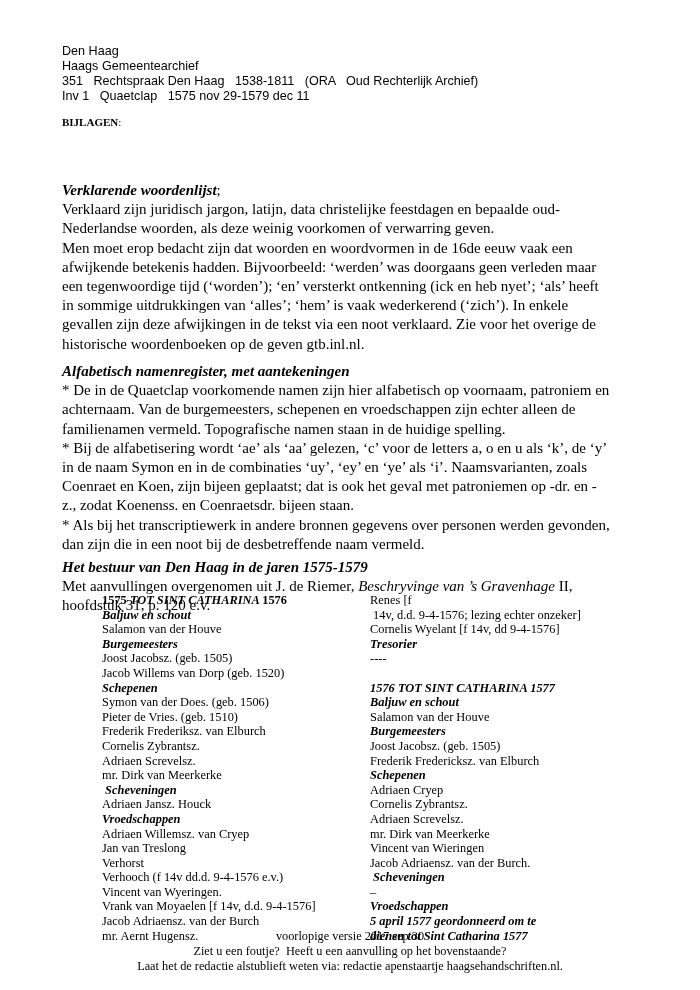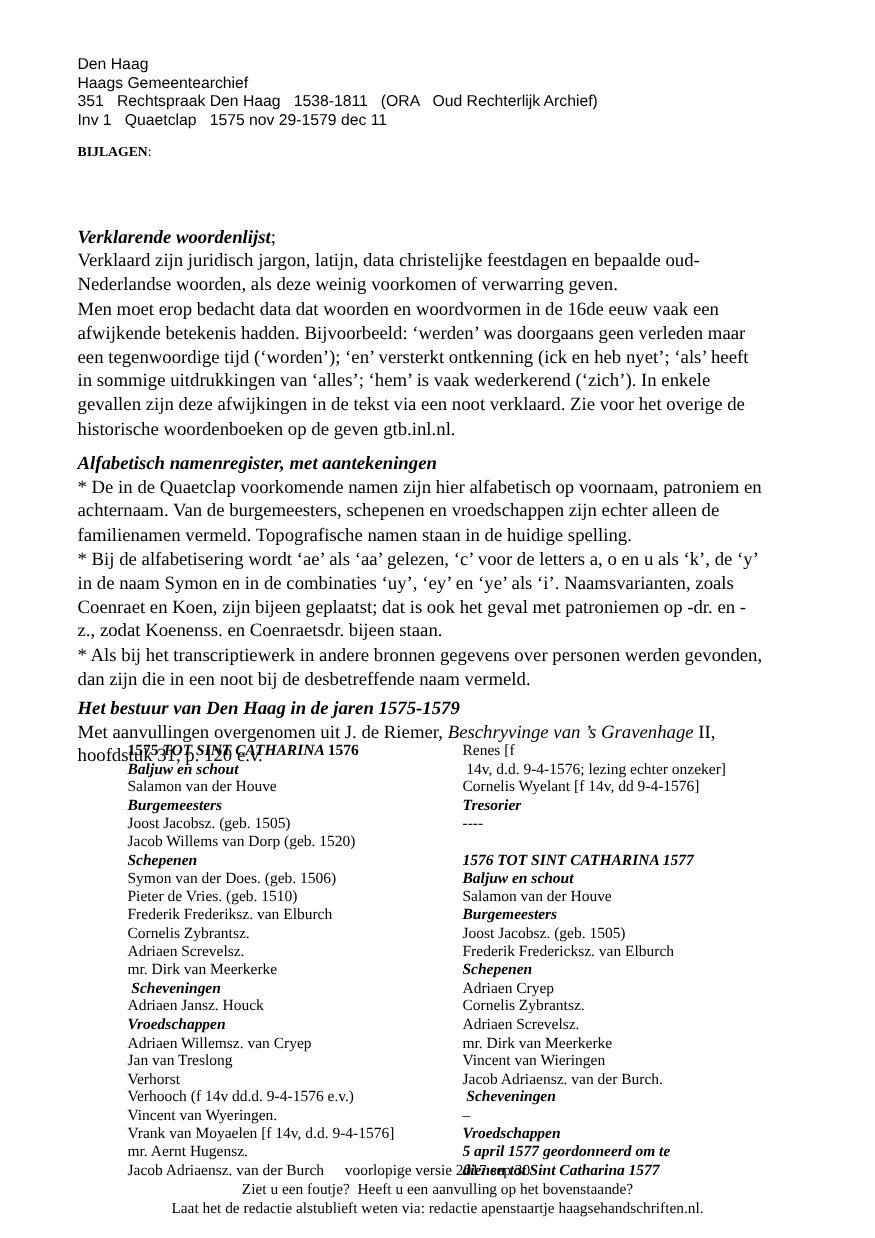--- a/index.html
+++ b/index.html
@@ -39,21 +39,21 @@
   </div>
 
   <div class="bijlagen serif">
     <b>BIJLAGEN</b><span>:</span>
   </div>
 
   <div class="sec sec1">
     <div class="line"><span class="title">Verklarende woordenlijst</span><span>;</span></div>
     <div class="line">Verklaard zijn juridisch jargon, latijn, data christelijke feestdagen en bepaalde oud-</div>
     <div class="line">Nederlandse woorden, als deze weinig voorkomen of verwarring geven.</div>
-    <div class="line">Men moet erop bedacht data dat woorden en woordvormen in de 16de eeuw vaak een</div>
+    <div class="line">Men moet erop bedacht zijn dat woorden en woordvormen in de 16de eeuw vaak een</div>
     <div class="line">afwijkende betekenis hadden. Bijvoorbeeld: ‘werden’ was doorgaans geen verleden maar</div>
     <div class="line">een tegenwoordige tijd (‘worden’); ‘en’ versterkt ontkenning (ick en heb nyet’; ‘als’ heeft</div>
     <div class="line">in sommige uitdrukkingen van ‘alles’; ‘hem’ is vaak wederkerend (‘zich’). In enkele</div>
     <div class="line">gevallen zijn deze afwijkingen in de tekst via een noot verklaard. Zie voor het overige de</div>
     <div class="line">historische woordenboeken op de geven gtb.inl.nl.</div>
   </div>
 
   <div class="sec sec2">
     <div class="line title">Alfabetisch namenregister, met aantekeningen</div>
     <div class="line">* De in de Quaetclap voorkomende namen zijn hier alfabetisch op voornaam, patroniem en</div>
@@ -89,22 +89,22 @@
     <div class="line">mr. Dirk van Meerkerke</div>
     <div class="line h" style="white-space:pre"> Scheveningen</div>
     <div class="line">Adriaen Jansz. Houck</div>
     <div class="line h">Vroedschappen</div>
     <div class="line">Adriaen Willemsz. van Cryep</div>
     <div class="line">Jan van Treslong</div>
     <div class="line">Verhorst</div>
     <div class="line">Verhooch (f 14v dd.d. 9-4-1576 e.v.)</div>
     <div class="line">Vincent van Wyeringen.</div>
     <div class="line">Vrank van Moyaelen [f 14v, d.d. 9-4-1576]</div>
+    <div class="line">Jacob Adriaensz. van der Burch</div>
     <div class="line">mr. Aernt Hugensz.</div>
-    <div class="line">Jacob Adriaensz. van der Burch</div>
   </div>
 
   <div class="col col-right">
     <div class="line">Renes [f</div>
     <div class="line" style="white-space:pre"> 14v, d.d. 9-4-1576; lezing echter onzeker]</div>
     <div class="line">Cornelis Wyelant [f 14v, dd 9-4-1576]</div>
     <div class="line h">Tresorier</div>
     <div class="line">----</div>
     <div class="gap"></div>
     <div class="line h">1576 TOT SINT CATHARINA 1577</div>

